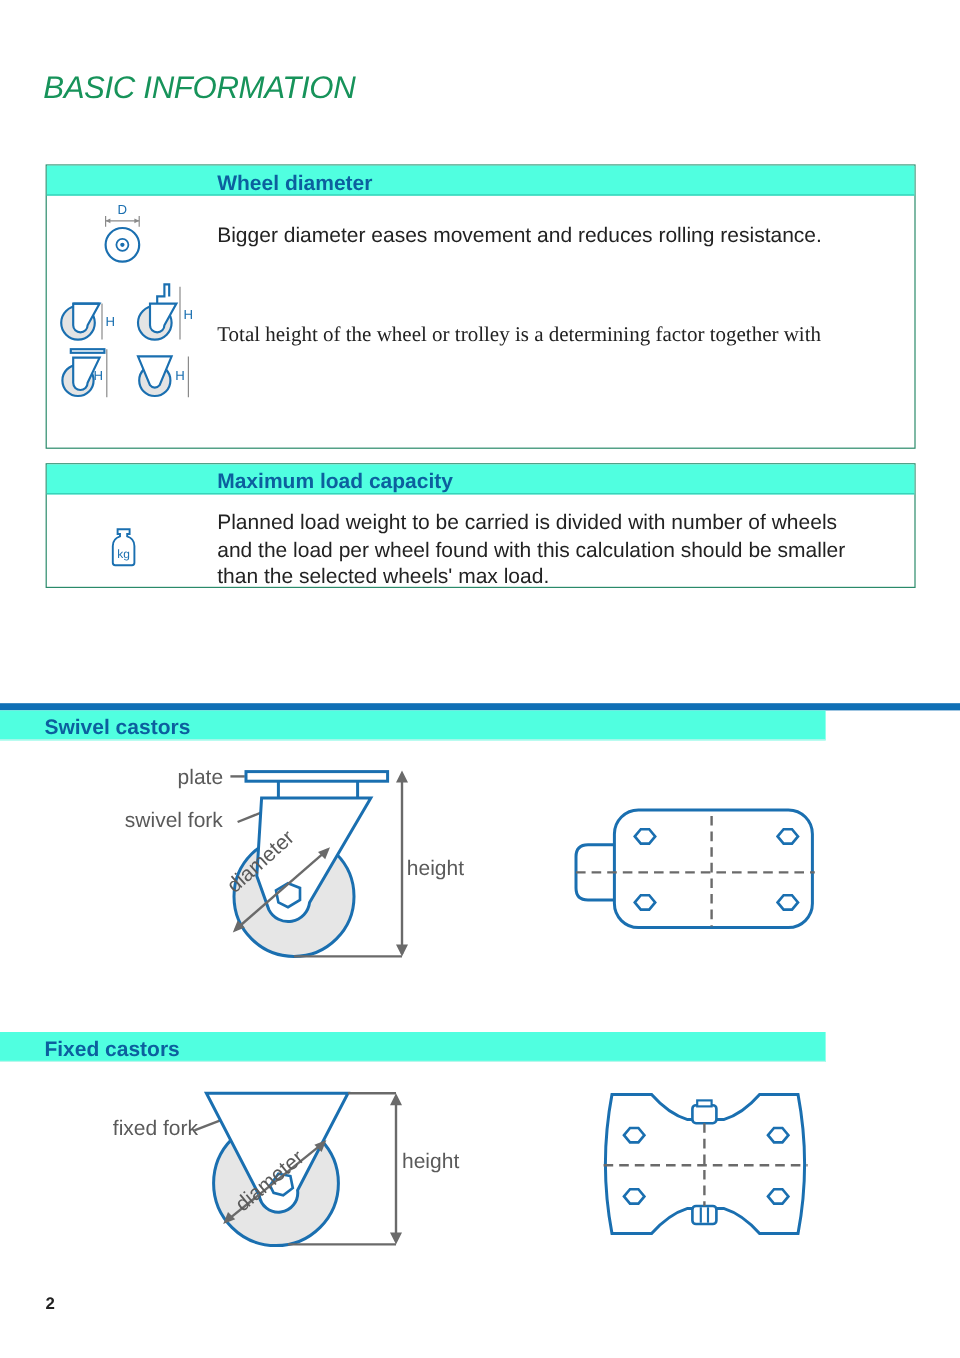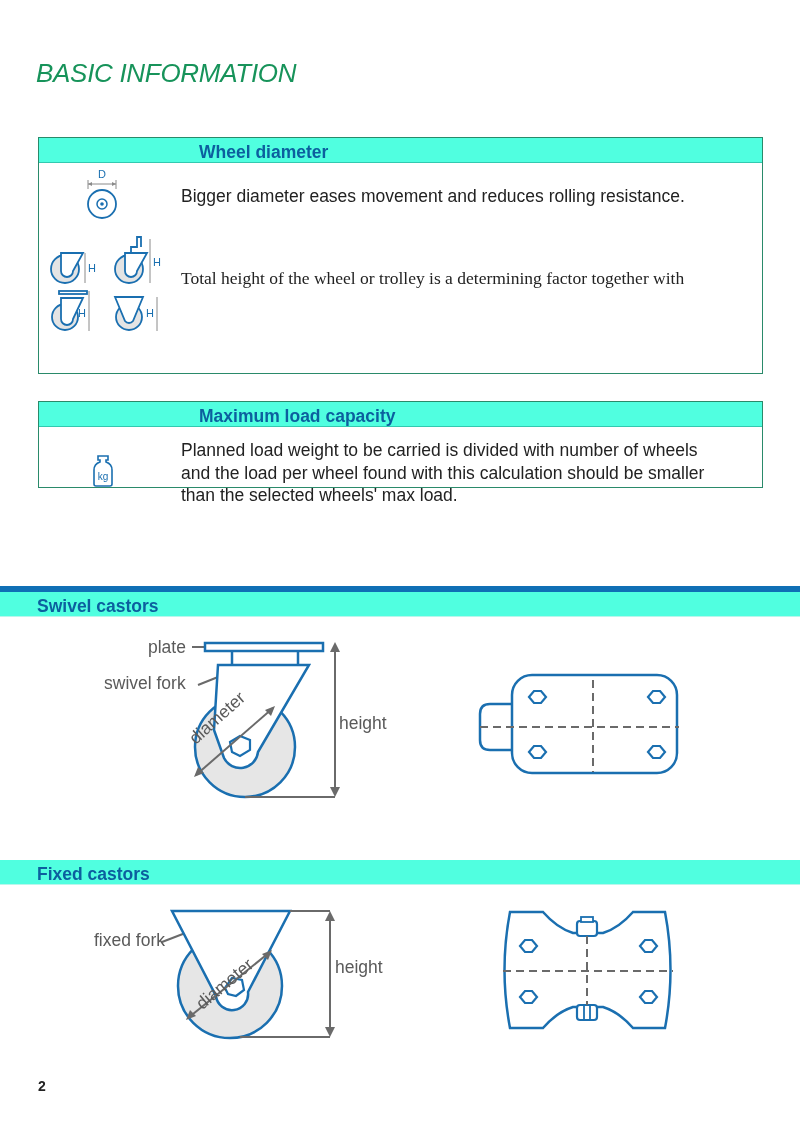--- a/index.html
+++ b/index.html
@@ -15,32 +15,32 @@
     .info-box {
       position: absolute; left: 38px; width: 725px;
       border: 1.5px solid #2a8a6a; background: #fff;
     }
     .info-head {
       background: #50ffe0; height: 25px; position: relative;
       border-bottom: 1px solid #33c9b0;
     }
     .info-head-label {
       position: absolute; left: 142px; top: 4px;
-      font-size: 17.5px; font-weight: bold; color: #0c5f9e; margin-left: 18px;
+      font-size: 17.5px; font-weight: bold; color: #0c5f9e;
     }
     .info-head.mid { border-top: 1.5px solid #2a8a6a; }
     .info-body { position: relative; }
     .info-icon { position: absolute; }
     .info-text {
       position: absolute; left: 142px; font-size: 17.5px; line-height: 22.5px; color: #222;
     }
 
     .section-rule { position: absolute; left: 0; width: 800px; height: 6px; background: #0f6fb5; }
     .section-band {
-      position: absolute; left: 0; width: 800px; height: 25px; background: #50ffe0;
+      position: absolute; left: 0; width: 688px; height: 25px; background: #50ffe0;
       border-bottom: 1px solid #b8f7ec;
     }
     .section-label {
       position: absolute; left: 37px; top: 4px; font-size: 17.5px; font-weight: bold; color: #0c5f9e;
     }
 
     .diagram { position: absolute; }
     .diagram-label {
       position: absolute; font-size: 17.5px; color: #5a5a5a;
     }
@@ -108,21 +108,21 @@
         <line x1="112" y1="66" x2="112" y2="100" stroke="#8a8a8a" stroke-width="1"></line>
         <text x="101" y="86" font-family="Liberation Sans, sans-serif" font-size="11" fill="#1a6fb0">H</text>
       </svg>
     </div>
     <div class="info-text" style="top:38px;font-family:Liberation Serif, serif;">
       <div>Total height of the wheel or trolley is a determining factor together with</div>
     </div>
   </div>
 </div>
 
-<div class="info-box" style="top:401px; height:87px;">
+<div class="info-box" style="top:386px; height:104px;">
   <div class="info-head">
     <span class="info-head-label">Maximum load capacity</span>
   </div>
   <div class="info-body" style="height:90px;">
     <div class="info-icon" style="left:53px; top:27px;">
       <svg width="22" height="34" viewBox="0 0 22 34">
         <path d="M 6 2 L 16 2 L 16 6 L 14 6 L 14 8 Q 20 10 20 16 L 20 30 Q 20 32 18 32 L 4 32 Q 2 32 2 30 L 2 16 Q 2 10 8 8 L 8 6 L 6 6 Z" fill="#ffffff" stroke="#1a6fb0" stroke-width="1.6"></path>
         <text x="11" y="26" text-anchor="middle" font-family="Liberation Sans, sans-serif" font-size="10" fill="#1a6fb0">kg</text>
       </svg>
     </div>

